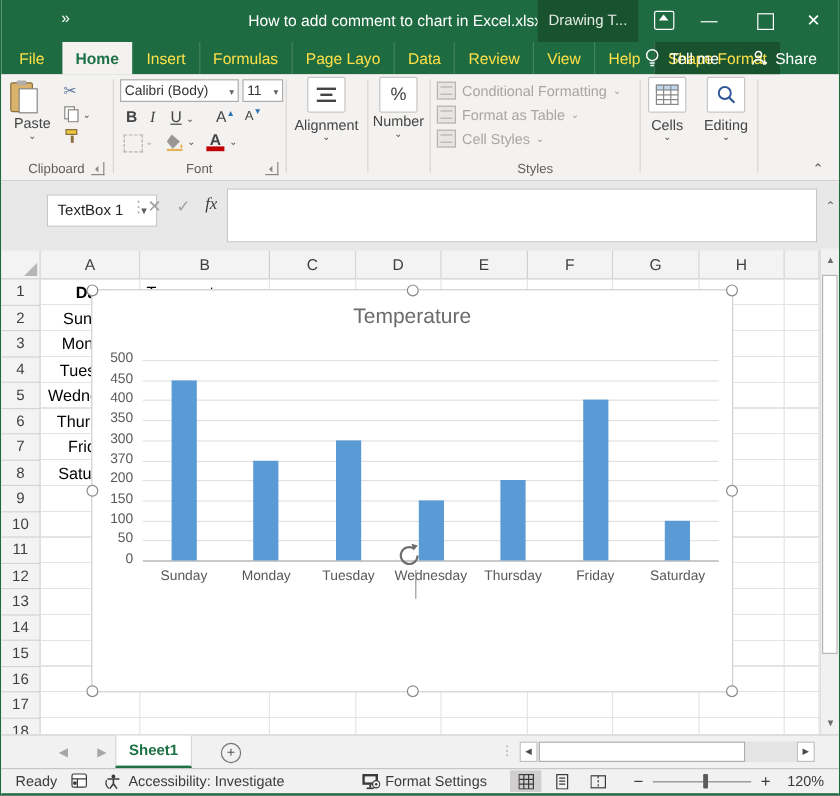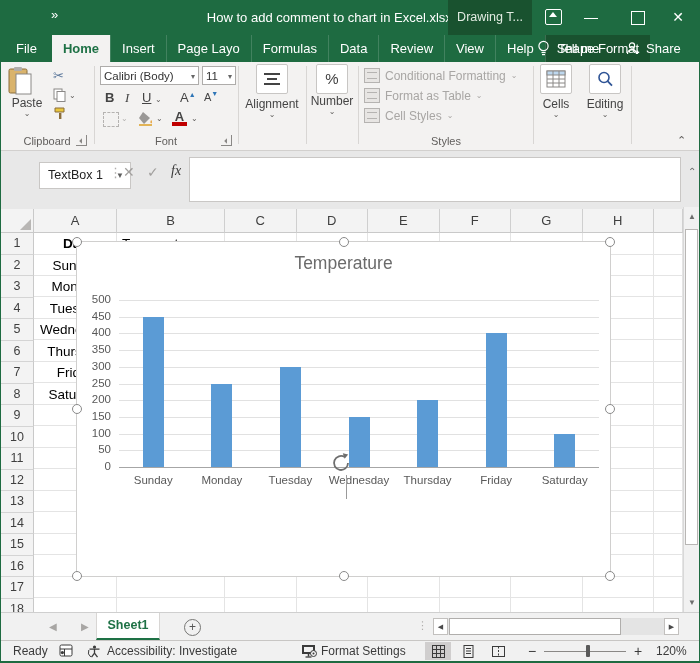--- a/index.html
+++ b/index.html
@@ -14,21 +14,21 @@
           color:#fff;font-size:13px;}
   .ctxtab{position:absolute;left:447px;top:0;width:84px;height:35px;background:#19522f;
           color:#e2ece2;font-size:12.5px;text-align:center;line-height:35px;}
   .rdo{position:absolute;left:544px;top:9px;width:15px;height:14px;border:1.4px solid #fff;border-radius:2px;}
   .rdo i{position:absolute;left:3px;top:2px;width:0;height:0;border-left:4px solid transparent;border-right:4px solid transparent;border-bottom:5px solid #fff;}
   .winbtn{position:absolute;top:0;width:30px;height:35px;color:#fff;text-align:center;line-height:35px;font-size:14px;}
   .maxbox{position:absolute;left:630px;top:11px;width:12px;height:12px;border:1.4px solid #fff;}
 
   
   .tabsrow{position:absolute;left:0;top:35px;width:700px;height:27px;background:#1e6b41;display:flex;align-items:stretch;}
-  .rtab{color:#ffffff;font-size:13px;line-height:27px;padding:0 11px;border-left:1px solid rgba(255,255,255,.16);white-space:nowrap;}
+  .rtab{color:#fde047;font-size:13px;line-height:27px;padding:0 11px;border-left:1px solid rgba(255,255,255,.16);white-space:nowrap;}
   .rtab.file{border-left:none;padding:0 15px;}
   .rtab.active{background:#f3f2f1;color:#1e7145;font-weight:bold;border-left:none;}
   .rtab.contextual{background:#19522f;}
   .tellme{position:absolute;left:536px;top:0;height:27px;display:flex;align-items:center;color:#fff;font-size:13px;gap:8px;}
   .share{position:absolute;left:624px;top:0;height:27px;display:flex;align-items:center;color:#fff;font-size:13px;gap:5px;}
 
   
   .ribbon{position:absolute;left:0;top:62px;width:700px;height:89px;background:#f3f2f1;border-bottom:1px solid #d2d0ce;box-sizing:border-box;}
   .grp{position:absolute;top:0;height:88px;}
   .gsep{position:absolute;top:4px;width:1px;height:78px;background:#d8d6d4;}
@@ -134,22 +134,22 @@
     <div class="winbtn" style="left:575px;">—</div>
     <div class="maxbox"></div>
     <div class="winbtn" style="left:662px;">✕</div>
   </div>
 
   <div class="tabsrow">
     <div id="tabs" style="display:flex;">
         <div class="rtab file">File</div>
         <div class="rtab active">Home</div>
         <div class="rtab">Insert</div>
+        <div class="rtab">Formulas</div>
         <div class="rtab">Page Layo</div>
-        <div class="rtab">Formulas</div>
         <div class="rtab">Data</div>
         <div class="rtab">Review</div>
         <div class="rtab">View</div>
         <div class="rtab">Help</div>
         <div class="rtab contextual">Shape Format</div>
       </div>
     <div class="tellme">
       <svg width="13" height="17" viewBox="0 0 13 17">
         <circle cx="6.5" cy="6" r="4.6" fill="none" stroke="#fff" stroke-width="1.2"></circle>
         <line x1="4.5" y1="12.5" x2="8.5" y2="12.5" stroke="#fff" stroke-width="1.2"></line>
@@ -390,21 +390,21 @@
         <div class="ylab" style="top: 218px;">0</div>
         <div class="gl" style="left: 42px; width: 480px; top: 208.3px; background: rgb(225, 225, 225);"></div>
         <div class="ylab" style="top: 201.3px;">50</div>
         <div class="gl" style="left: 42px; width: 480px; top: 191.6px; background: rgb(225, 225, 225);"></div>
         <div class="ylab" style="top: 184.6px;">100</div>
         <div class="gl" style="left: 42px; width: 480px; top: 174.9px; background: rgb(225, 225, 225);"></div>
         <div class="ylab" style="top: 167.9px;">150</div>
         <div class="gl" style="left: 42px; width: 480px; top: 158.2px; background: rgb(225, 225, 225);"></div>
         <div class="ylab" style="top: 151.2px;">200</div>
         <div class="gl" style="left: 42px; width: 480px; top: 141.5px; background: rgb(225, 225, 225);"></div>
-        <div class="ylab" style="top: 134.5px;">250</div>
+        <div class="ylab" style="top: 134.5px;">370</div>
         <div class="gl" style="left: 42px; width: 480px; top: 124.8px; background: rgb(225, 225, 225);"></div>
         <div class="ylab" style="top: 117.8px;">300</div>
         <div class="gl" style="left: 42px; width: 480px; top: 108.1px; background: rgb(225, 225, 225);"></div>
         <div class="ylab" style="top: 101.1px;">350</div>
         <div class="gl" style="left: 42px; width: 480px; top: 91.4px; background: rgb(225, 225, 225);"></div>
         <div class="ylab" style="top: 84.4px;">400</div>
         <div class="gl" style="left: 42px; width: 480px; top: 74.7px; background: rgb(225, 225, 225);"></div>
         <div class="ylab" style="top: 67.7px;">450</div>
         <div class="gl" style="left: 42px; width: 480px; top: 58px; background: rgb(225, 225, 225);"></div>
         <div class="ylab" style="top: 51px;">500</div>

